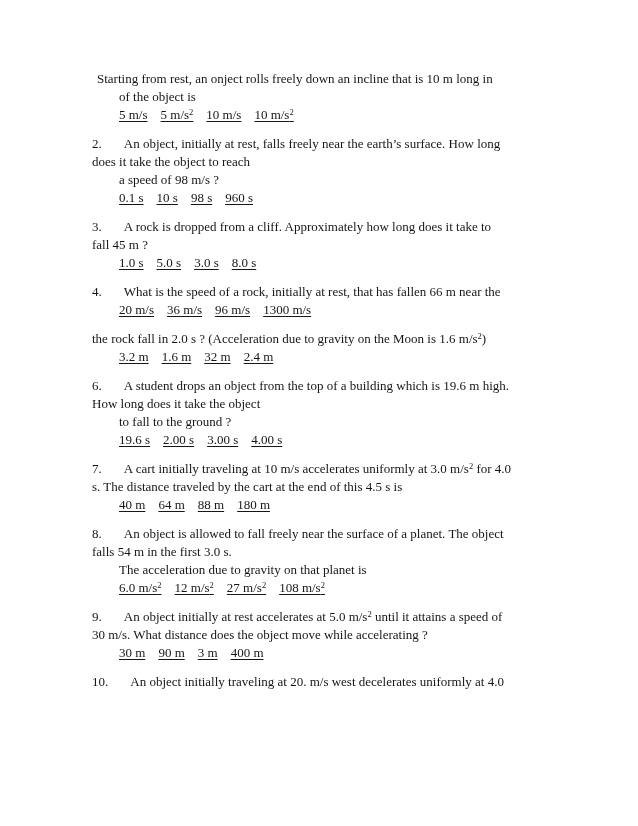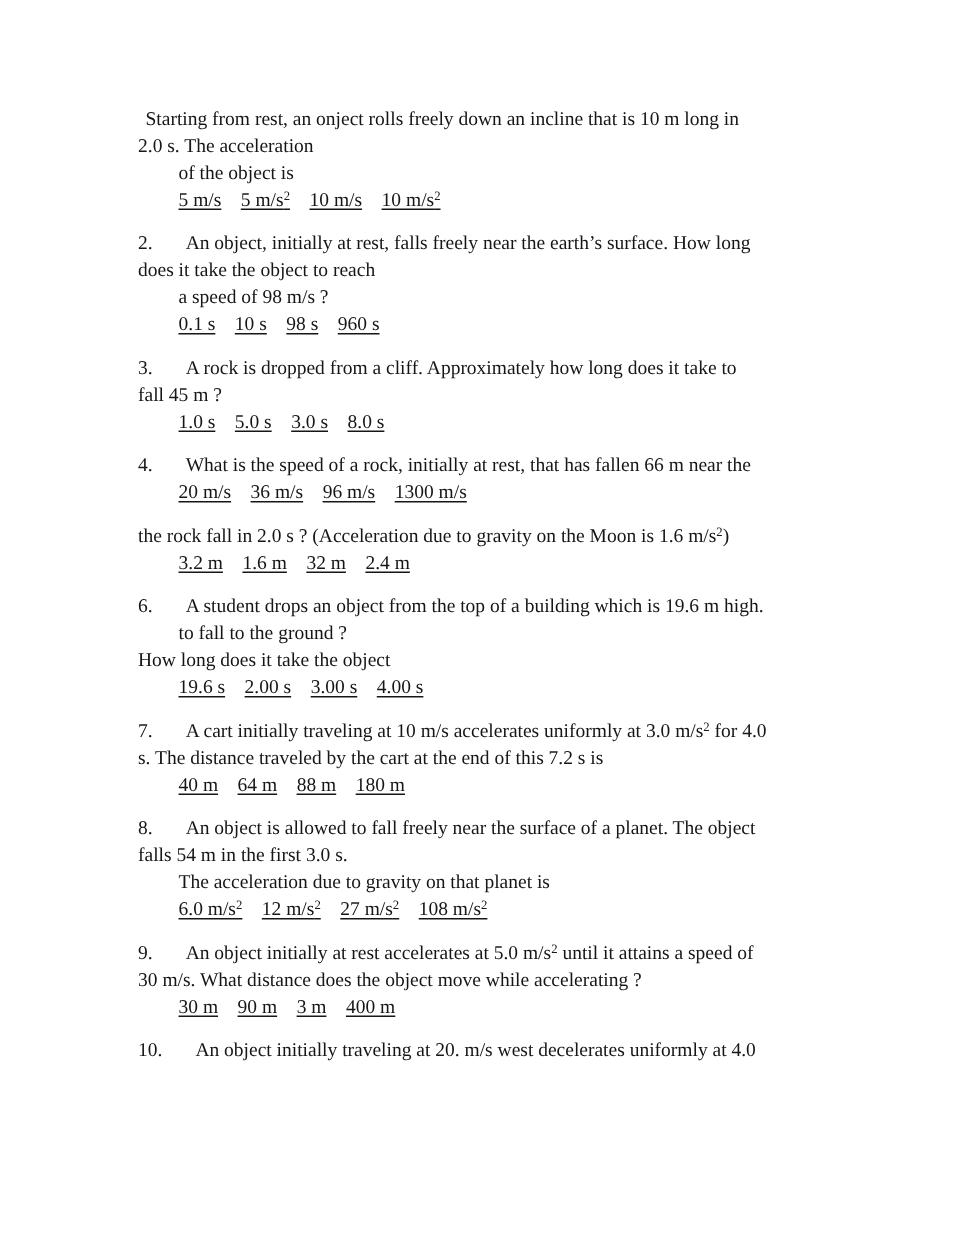--- a/index.html
+++ b/index.html
@@ -50,21 +50,20 @@
     vertical-align: 4px;
   }
 </style>
 </head>
 <body>
 
 <div class="page">
   <div class="content" id="worksheet">
       <div class="question">
         <div class="line indent-first"><span class="qtext supable">Starting from rest, an onject rolls freely down an incline that is 10 m long in</span></div>
-        <div class="line"><span class="qtext supable">2.0 s. The acceleration</span></div>
         <div class="line indent-sub"><span class="qtext supable">of the object is</span></div>
         <div class="line options"><span class="opt supable">5 m/s</span><span class="opt supable">5 m/s<sup>2</sup></span><span class="opt supable">10 m/s</span><span class="opt supable">10 m/s<sup>2</sup></span></div>
       </div>
       <div class="question">
         <div class="line"><span class="qnum">2.</span><span class="qgap"></span><span class="qtext supable">An object, initially at rest, falls freely near the earth’s surface. How long</span></div>
         <div class="line"><span class="qtext supable">does it take the object to reach</span></div>
         <div class="line indent-sub"><span class="qtext supable">a speed of 98 m/s ?</span></div>
         <div class="line options"><span class="opt supable">0.1 s</span><span class="opt supable">10 s</span><span class="opt supable">98 s</span><span class="opt supable">960 s</span></div>
       </div>
       <div class="question">
@@ -75,27 +74,27 @@
       <div class="question">
         <div class="line"><span class="qnum">4.</span><span class="qgap"></span><span class="qtext supable">What is the speed of a rock, initially at rest, that has fallen 66 m near the</span></div>
         <div class="line options"><span class="opt supable">20 m/s</span><span class="opt supable">36 m/s</span><span class="opt supable">96 m/s</span><span class="opt supable">1300 m/s</span></div>
       </div>
       <div class="question">
         <div class="line"><span class="qtext supable">the rock fall in 2.0 s ? (Acceleration due to gravity on the Moon is 1.6 m/s<sup>2</sup>)</span></div>
         <div class="line options"><span class="opt supable">3.2 m</span><span class="opt supable">1.6 m</span><span class="opt supable">32 m</span><span class="opt supable">2.4 m</span></div>
       </div>
       <div class="question">
         <div class="line"><span class="qnum">6.</span><span class="qgap"></span><span class="qtext supable">A student drops an object from the top of a building which is 19.6 m high.</span></div>
+        <div class="line"><span class="qtext supable">How long does it take the object</span></div>
         <div class="line indent-sub"><span class="qtext supable">to fall to the ground ?</span></div>
-        <div class="line"><span class="qtext supable">How long does it take the object</span></div>
         <div class="line options"><span class="opt supable">19.6 s</span><span class="opt supable">2.00 s</span><span class="opt supable">3.00 s</span><span class="opt supable">4.00 s</span></div>
       </div>
       <div class="question">
         <div class="line"><span class="qnum">7.</span><span class="qgap"></span><span class="qtext supable">A cart initially traveling at 10 m/s accelerates uniformly at 3.0 m/s<sup>2</sup> for 4.0</span></div>
-        <div class="line"><span class="qtext supable">s. The distance traveled by the cart at the end of this 7.2 s is</span></div>
+        <div class="line"><span class="qtext supable">s. The distance traveled by the cart at the end of this 4.5 s is</span></div>
         <div class="line options"><span class="opt supable">40 m</span><span class="opt supable">64 m</span><span class="opt supable">88 m</span><span class="opt supable">180 m</span></div>
       </div>
       <div class="question">
         <div class="line"><span class="qnum">8.</span><span class="qgap"></span><span class="qtext supable">An object is allowed to fall freely near the surface of a planet. The object</span></div>
         <div class="line"><span class="qtext supable">falls 54 m in the first 3.0 s.</span></div>
         <div class="line indent-sub"><span class="qtext supable">The acceleration due to gravity on that planet is</span></div>
         <div class="line options"><span class="opt supable">6.0 m/s<sup>2</sup></span><span class="opt supable">12 m/s<sup>2</sup></span><span class="opt supable">27 m/s<sup>2</sup></span><span class="opt supable">108 m/s<sup>2</sup></span></div>
       </div>
       <div class="question">
         <div class="line"><span class="qnum">9.</span><span class="qgap"></span><span class="qtext supable">An object initially at rest accelerates at 5.0 m/s<sup>2</sup> until it attains a speed of</span></div>

